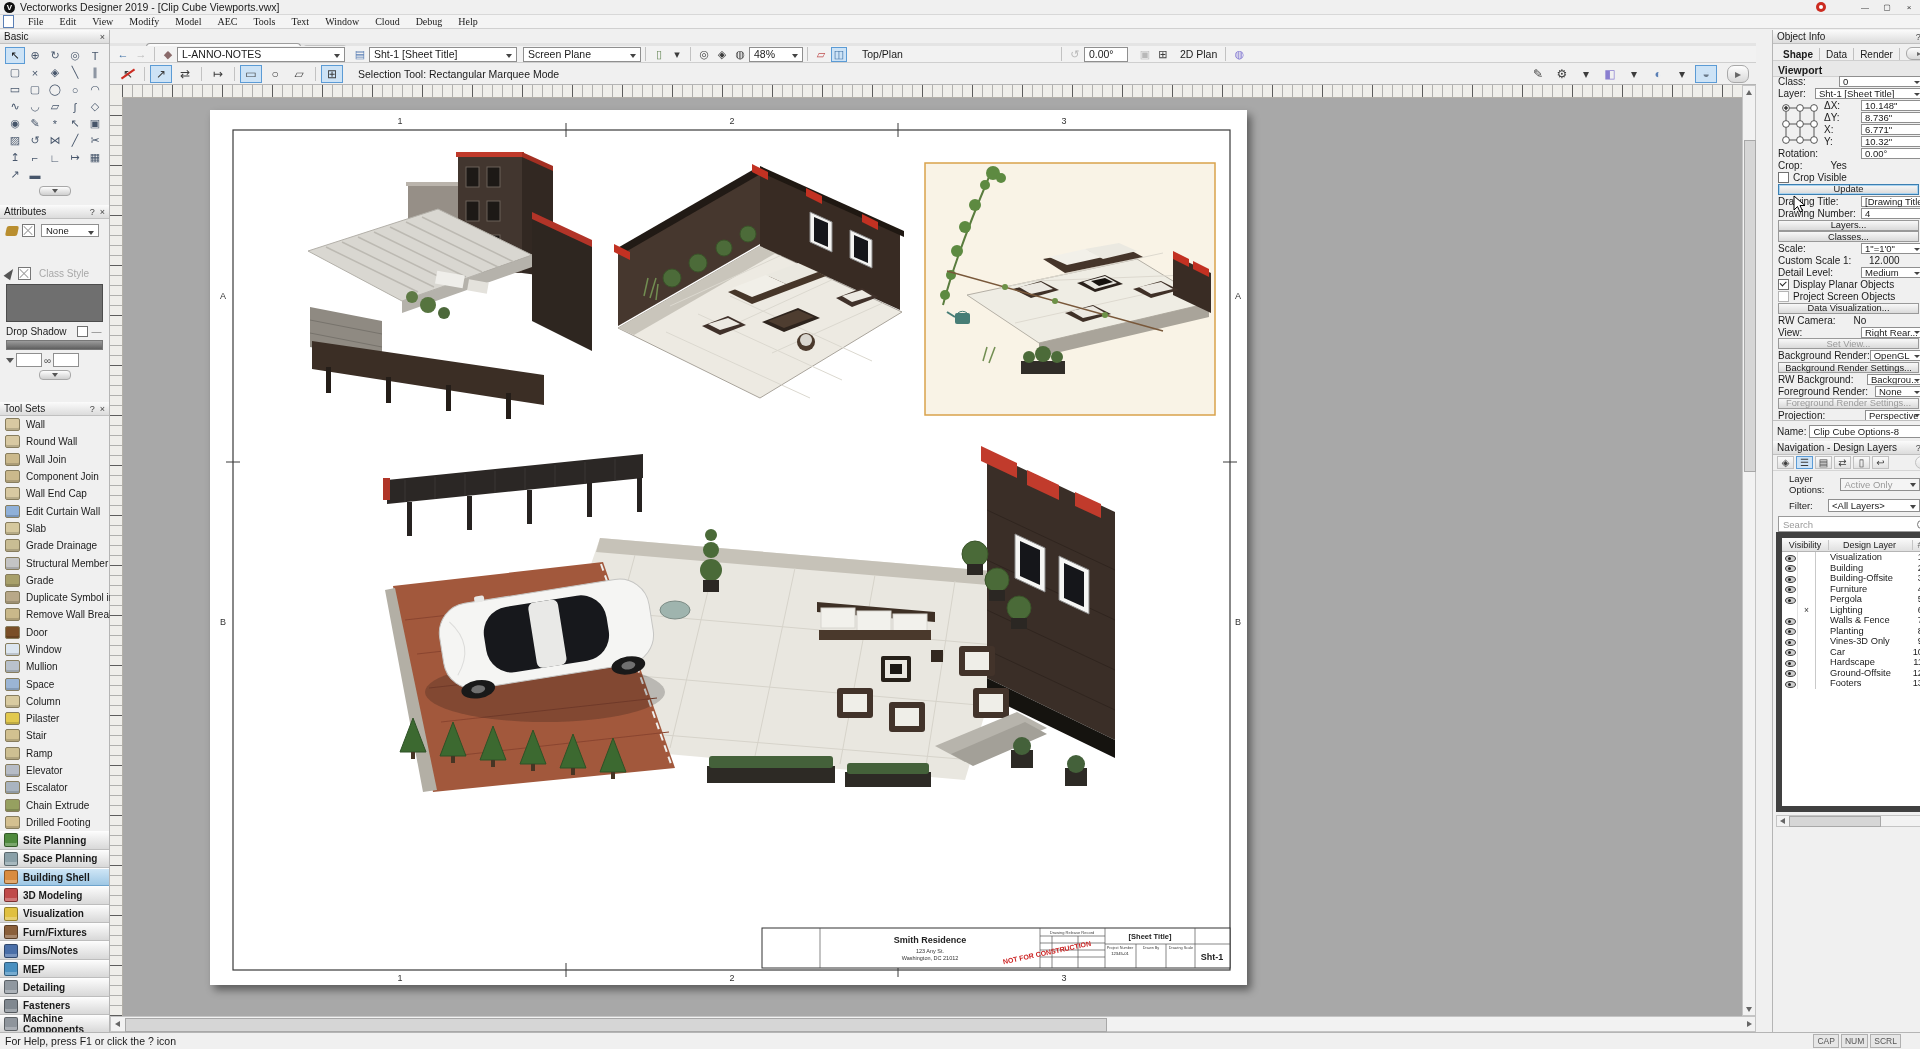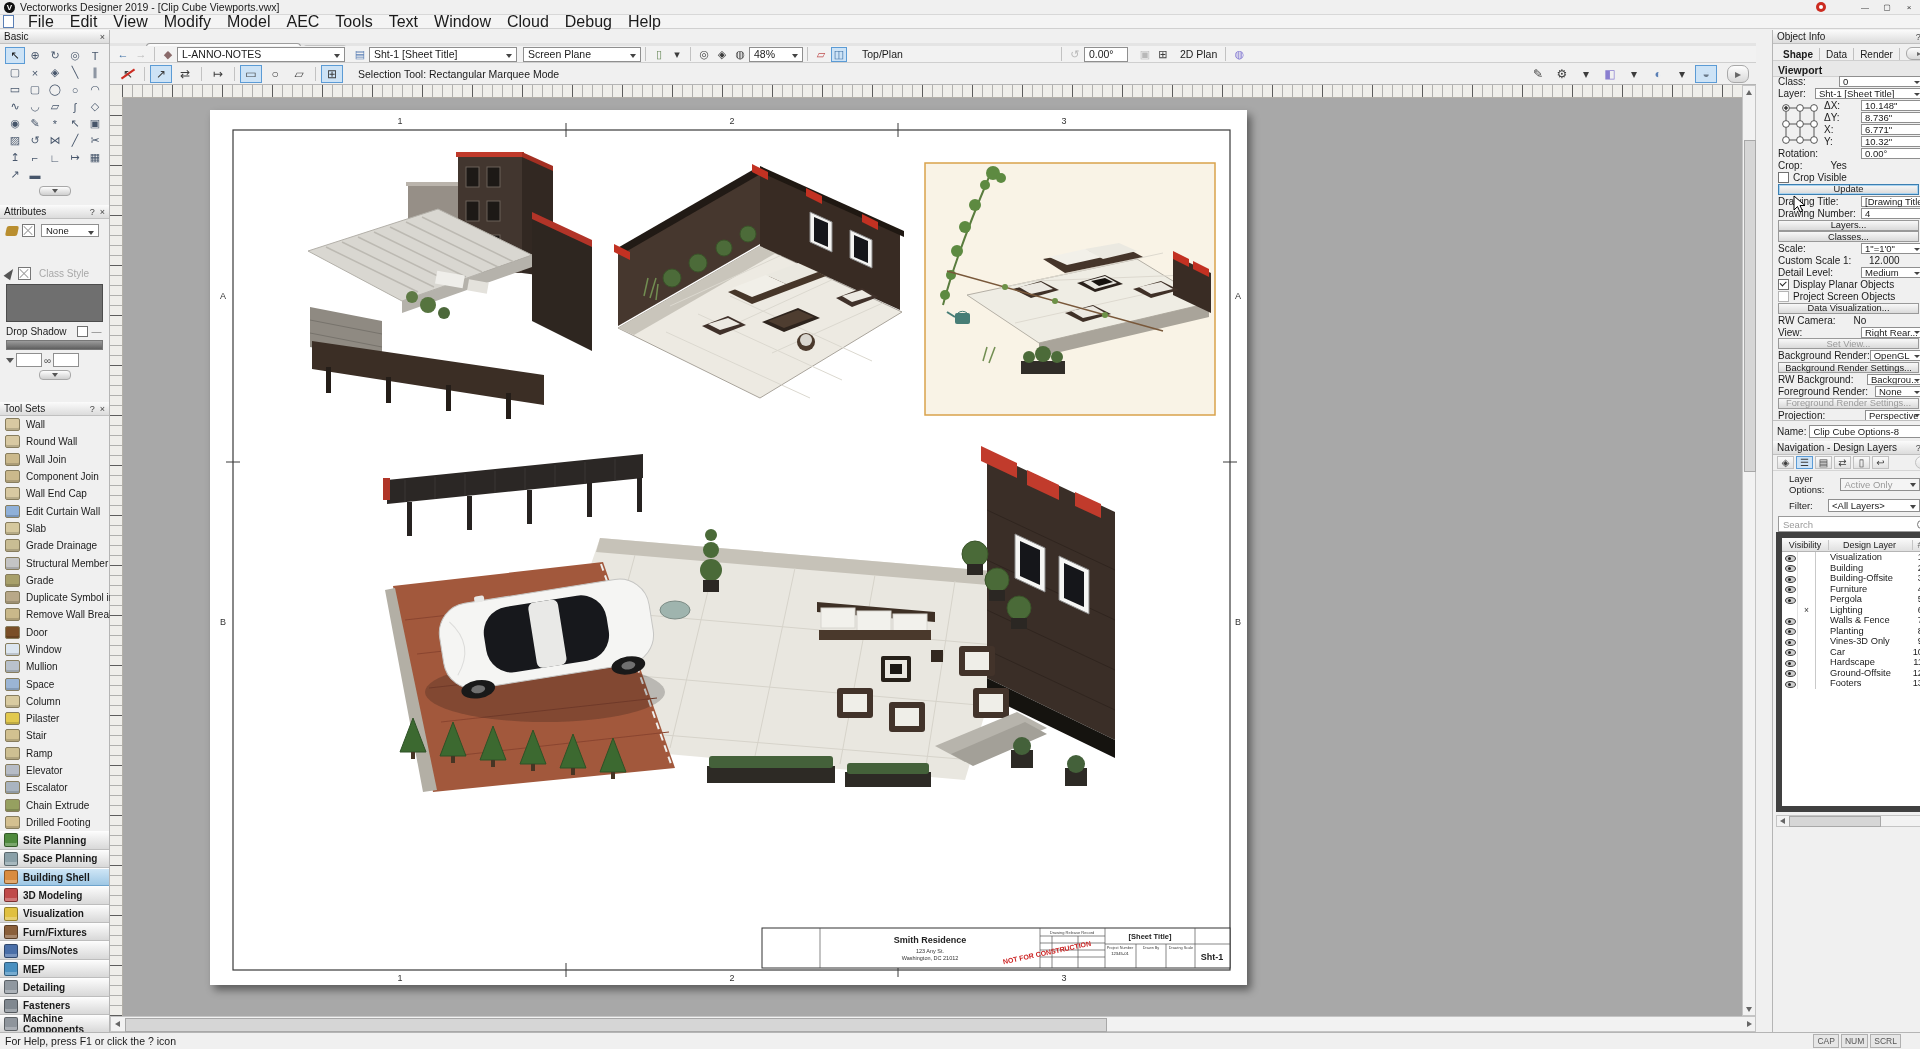--- a/index.html
+++ b/index.html
@@ -9,21 +9,21 @@
   #titlebar{left:0;top:0;width:1920px;height:15px;background:#f0f0f0;border-bottom:1px solid #d8d8d8;display:flex;align-items:center;padding-left:4px;box-sizing:border-box;}
   .vlogo{width:11px;height:11px;border-radius:50%;background:#111;color:#fff;font-size:8px;display:flex;align-items:center;justify-content:center;margin-right:5px;font-weight:bold;}
   #titlebar .ttl{font-size:10.5px;}
   #winctl{margin-left:auto;display:flex;align-items:center;height:100%;}
   .notif{width:10px;height:10px;border-radius:50%;background:#cc2b20;margin-right:28px;position:relative;}
   .notif::after{content:"";position:absolute;left:3px;top:3px;width:4px;height:4px;background:#fff;border-radius:50%;}
   .wcbtn{width:22px;height:13px;display:flex;align-items:center;justify-content:center;font-size:8px;color:#333;}
   #menubar{left:0;top:15px;width:1920px;height:14px;background:#f4f4f4;border-bottom:1px solid #d0d0d0;display:flex;align-items:center;box-sizing:border-box;}
   .docicon{width:9px;height:11px;background:#fff;border:1px solid #5a7fb5;margin:0 6px 0 3px;}
   .menu-items{display:flex;height:100%;}
-  .mi{padding:0 8px;display:flex;align-items:center;font-size:16px;}
+  .mi{padding:0 8px;display:flex;align-items:center;font-size:10px;font-family:Liberation Serif, serif;}
   
   #tabbar{left:110px;top:43px;width:1646px;height:17px;background:#e4e4e4;border-bottom:1px solid #b9b9b9;display:flex;align-items:flex-end;box-sizing:border-box;}
   .tab{height:15px;background:#fbfbfb;border:1px solid #9d9d9d;border-bottom:none;border-radius:4px 4px 0 0;display:flex;align-items:center;padding:0 8px;margin-left:36px;font-size:10.5px;font-weight:bold;}
   .tab .x{margin-left:7px;font-size:9px;color:#555;}
   .ghost-tab{height:13px;width:42px;background:#dcdcdc;border:1px solid #c2c2c2;border-bottom:none;border-radius:4px 4px 0 0;margin-left:2px;}
   .tabmenu{margin-left:auto;margin-right:6px;width:16px;height:13px;display:flex;align-items:center;justify-content:center;}
   .dn-arrow{width:0;height:0;border-left:4px solid transparent;border-right:4px solid transparent;border-top:5px solid #555;}
   #viewbar{left:110px;top:46px;width:1646px;height:17px;background:#f2f2f2;border-bottom:1px solid #cfcfcf;display:flex;align-items:center;padding:0 4px;box-sizing:border-box;}
   #modebar{left:110px;top:63px;width:1646px;height:22px;background:#f0f0f0;border-bottom:1px solid #b5b5b5;display:flex;align-items:center;padding:0 6px;box-sizing:border-box;}
   .icn{min-width:16px;height:15px;display:flex;align-items:center;justify-content:center;font-size:11px;border:1px solid transparent;margin:0 1px;color:#3c3c3c;box-sizing:border-box;}

